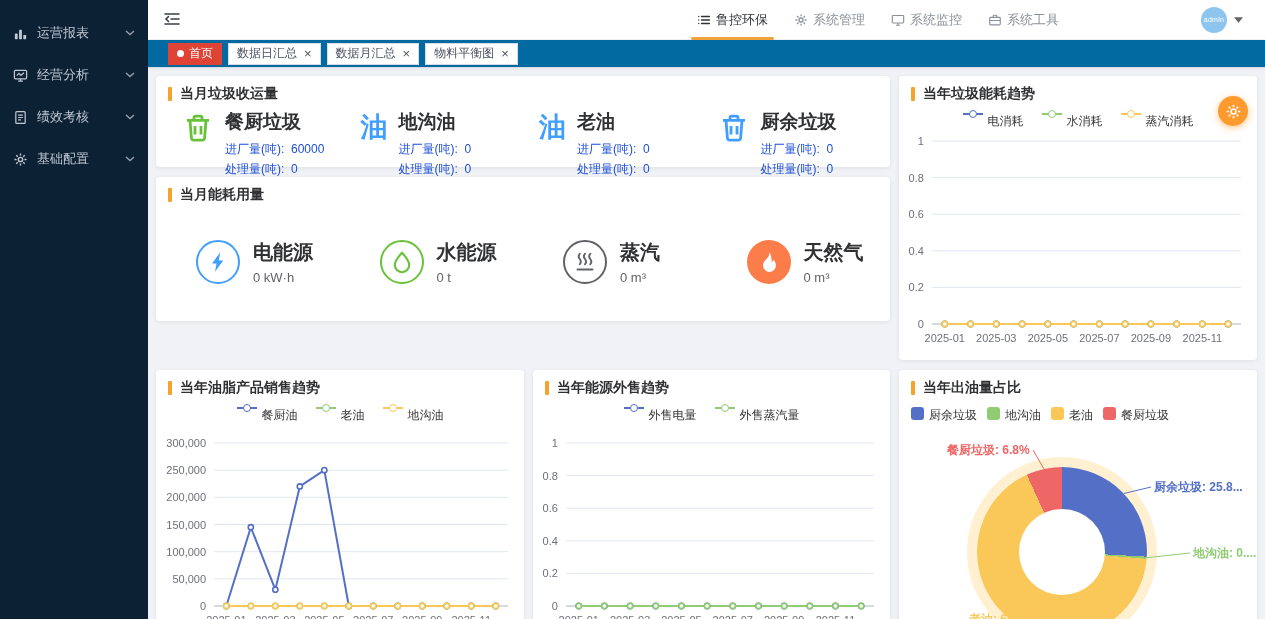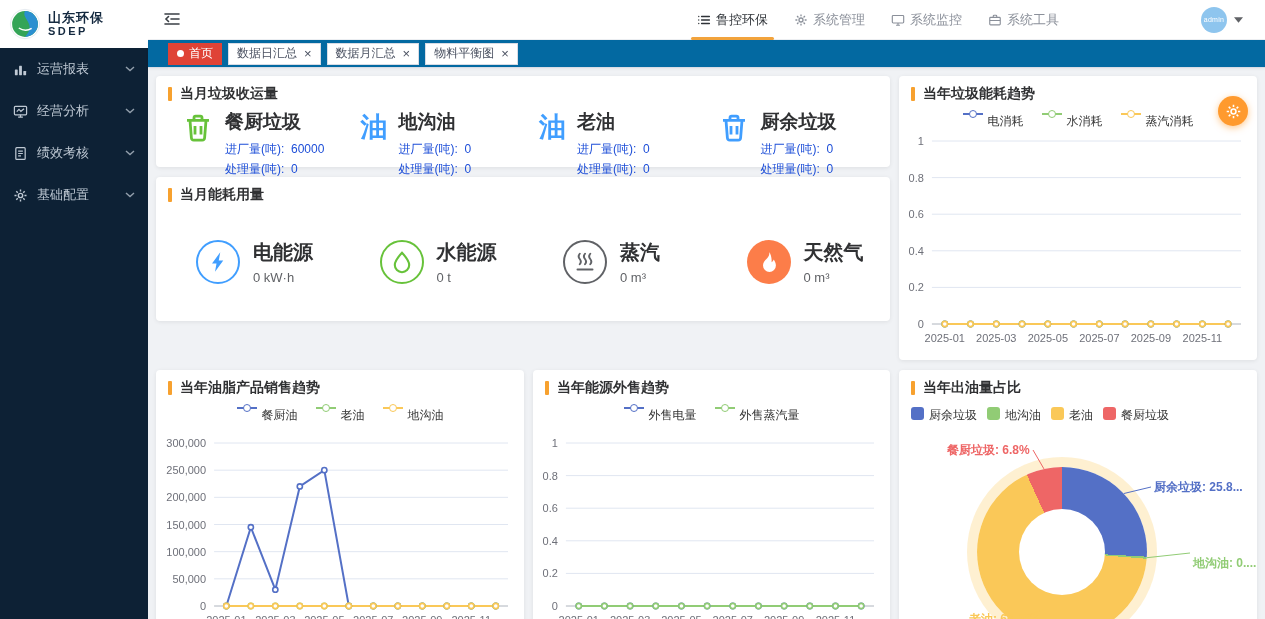--- a/index.html
+++ b/index.html
@@ -7,21 +7,21 @@
   body{font-family:"Liberation Sans","DejaVu Sans",sans-serif;background:#f0f2f5;color:#303133}
   .app{display:flex;width:100%;height:100%}
   .icn{display:inline-block;vertical-align:middle}
 
   
   .sidebar{width:148px;background:#0d2135;flex-shrink:0;display:flex;flex-direction:column}
   .logo{height:48px;background:#fff;display:flex;align-items:center;gap:7px;padding:0 9px}
   .logo-text{line-height:1.1}
   .logo-cn{font-size:13px;font-weight:bold;color:#14293f;letter-spacing:1px}
   .logo-en{font-size:11px;font-weight:bold;color:#14293f;letter-spacing:2.5px}
-  .side-menu{}
+  .side-menu{padding-top:12px}
   .side-item{height:42px;display:flex;align-items:center;padding:0 13px;color:#bfc9d4;font-size:13px;cursor:pointer}
   .side-item .mi{width:15px;height:15px;margin-right:9px;flex-shrink:0}
   .side-item .side-label{flex:1}
   .side-item .chev{width:10px;height:6px;opacity:.75}
 
   
   .main{flex:1;display:flex;flex-direction:column;min-width:0}
   .topbar{height:40px;background:#fff;display:flex;align-items:center;padding:0 22px 0 14px;border-bottom:1px solid #eef0f3;flex-shrink:0}
   .collapse-btn{width:20px;height:18px;color:#3a3f45;cursor:pointer}
   .collapse-btn svg{width:20px;height:16px}
@@ -96,32 +96,20 @@
   .donut-hole{position:absolute;background:#fff;border-radius:50%}
   .pie-label{position:absolute;font-size:12px;font-weight:600;white-space:nowrap}
   .pie-lines{position:absolute;left:0;top:0;pointer-events:none}
 </style>
 </head>
 <body>
 
 <div class="app">
 
   <aside class="sidebar">
-    <div class="logo">
-      <svg class="logo-icon" viewBox="0 0 36 36" width="32" height="32">
-        <circle cx="18" cy="18" r="16.5" fill="#fff" stroke="#e3e8ee"></circle>
-        <circle cx="18" cy="18" r="14.5" fill="#34a457"></circle>
-        <path d="M18 3.5a14.5 14.5 0 010 29c5-5 6.5-10.5 4-15.5s-6.5-9-4-13.5z" fill="#2a8fd0"></path>
-        <path d="M11 22.5c4.5 3 10 3.2 14.5.5" stroke="#fff" stroke-width="1.6" fill="none"></path>
-      </svg>
-      <div class="logo-text">
-        <div class="logo-cn">山东环保</div>
-        <div class="logo-en">SDEP</div>
-      </div>
-    </div>
     <nav class="side-menu">
         <div class="side-item">
           <svg class="icn mi" viewBox="0 0 16 16" fill="currentColor">
             <rect x="2" y="8" width="3" height="6" rx="0.5"></rect>
             <rect x="6.5" y="4" width="3" height="10" rx="0.5"></rect>
             <rect x="11" y="9.5" width="3" height="4.5" rx="0.5"></rect>
           </svg>
           <span class="side-label">运营报表</span>
           <svg class="icn chev" viewBox="0 0 10 6" fill="none" stroke="currentColor" stroke-width="1.4">
             <path d="M1 1l4 3.6L9 1"></path>
@@ -600,21 +588,21 @@
               <div class="donut" style="left: 78px; top: 40px; width: 170px; height: 170px; background: conic-gradient(rgb(84, 112, 198) 0%, rgb(84, 112, 198) 25.87%, rgb(145, 204, 117) 25.87%, rgb(145, 204, 117) 26.27%, rgb(250, 200, 88) 26.27%, rgb(250, 200, 88) 93.2%, rgb(238, 102, 102) 93.2%, rgb(238, 102, 102) 100%);">
                 <div class="donut-hole" style="inset: 42px;"></div>
               </div>
               <svg class="pie-lines" width="358" height="228">
                 <polyline points="224.72417945614274,66.56092342904547 252,60" fill="none" stroke="#5470c6"></polyline>
                 <polyline points="247.8079772717139,130.71025315379788 291,126" fill="none" stroke="#91cc75"></polyline>
                 <polyline points="114.19011774889185,194.5887591111737 145,182" fill="none" stroke="#fac858"></polyline>
                 <polyline points="144.9793956566254,41.93220949670355 134,23" fill="none" stroke="#ee6666"></polyline>
               </svg>
               <div class="pie-label" style="left: 255px; top: 52px; color: rgb(84, 112, 198);">厨余垃圾: 25.8...</div>
-              <div class="pie-label" style="left: 294px; top: 128px; color: rgb(145, 204, 117);">地沟油: 0....</div>
+              <div class="pie-label" style="left: 294px; top: 118px; color: rgb(145, 204, 117);">地沟油: 0....</div>
               <div class="pie-label" style="left: 70px; top: 184px; color: rgb(250, 200, 88);">老油: 66.93%</div>
               <div class="pie-label" style="left: 48px; top: 15px; color: rgb(238, 102, 102);">餐厨垃圾: 6.8%</div>
             </div>
         </div>
 
       </div>
     </div>
   </div>
 </div>
 

